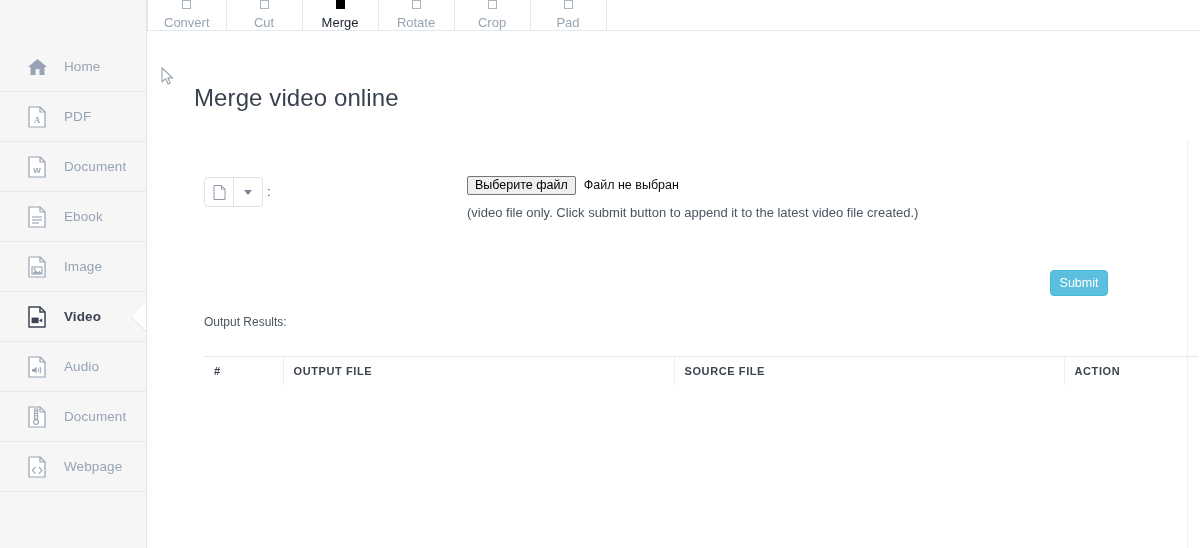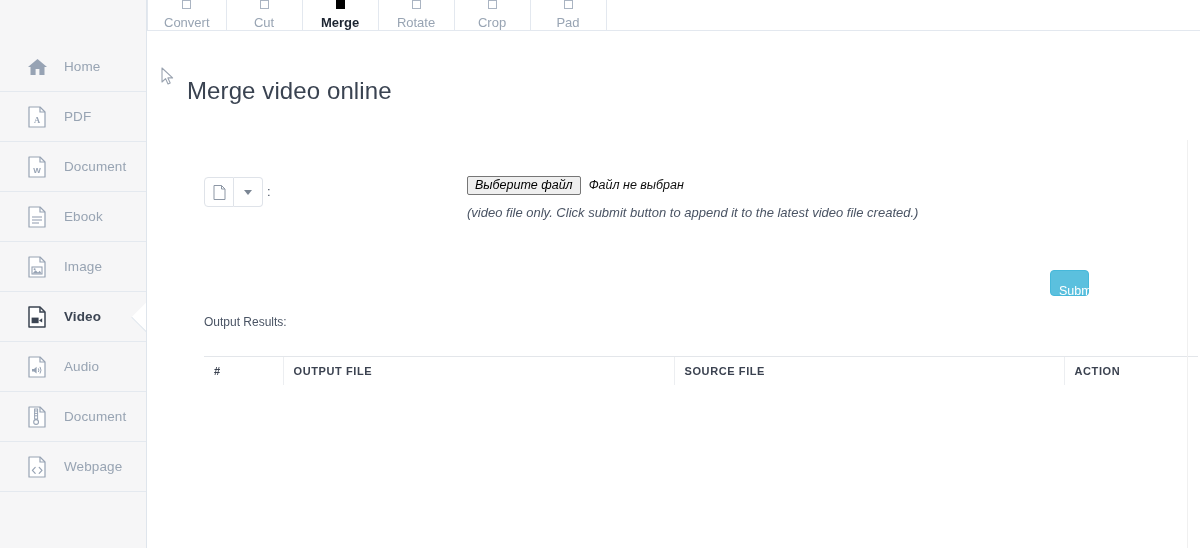--- a/index.html
+++ b/index.html
@@ -123,21 +123,21 @@
     border-right: 1px solid #e3e8ef;
     font-size: 13px;
     color: #98a4b3;
     cursor: pointer;
     white-space: nowrap;
     flex-direction: column;
   }
   .tab:first-child { border-left: 1px solid #e3e8ef; }
   .tab.active {
     color: #1c2430;
-    font-weight: bold;
+    font-weight: normal;
   }
   .tab-box {
     width: 9px;
     height: 9px;
     border: 1px solid #aab4c2;
     box-sizing: border-box;
     background: transparent;
     flex: 0 0 auto;
   }
   .tab.active .tab-box {
@@ -150,21 +150,21 @@
     position: relative;
     padding: 0;
   }
   .page-title {
     position: absolute;
     left: 40px;
     top: 46px;
     font-size: 24px;
     font-weight: normal;
     color: #3a4351;
-    margin: 0;
+    margin: 7px;
     letter-spacing: 0.1px;
   }
   .cursor-arrow {
     position: absolute;
     left: 13px;
     top: 36px;
     width: 16px;
     height: 20px;
   }
 
@@ -208,21 +208,20 @@
     margin-left: 4px;
     font-size: 13px;
     color: #4a5464;
     line-height: 30px;
   }
 
   .file-block {
     position: absolute;
     left: 320px;
     top: 143px;
-    font-style: italic;
   }
   .file-input-line {
     display: flex;
     align-items: center;
     font-size: 12.5px;
     color: #202020;
     height: 22px;
   }
   .file-btn {
     display: inline-flex;
@@ -248,30 +247,30 @@
     margin-top: 9px;
     font-size: 13px;
     color: #4a5464;
     white-space: nowrap;
   }
 
   .submit-btn {
     position: absolute;
     left: 903px;
     top: 239px;
-    width: 39px;
+    width: 58px;
     height: 26px;
     background: #5bc0de;
     border: 1px solid #46b8da;
     border-radius: 4px;
     color: #ffffff;
     font-size: 12.5px;
     font-family: "Liberation Sans", sans-serif;
     cursor: pointer;
-    padding: 8px;
+    padding: 0;
     line-height: 24px;
     box-sizing: border-box;
   }
 
   .output-label {
     position: absolute;
     left: 57px;
     top: 284px;
     font-size: 12px;
     color: #4a5464;

